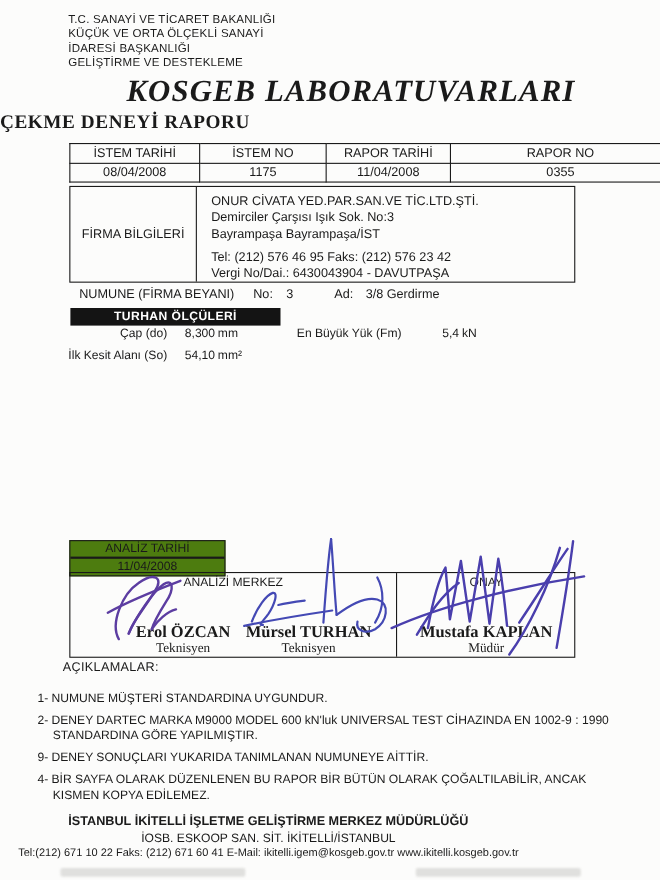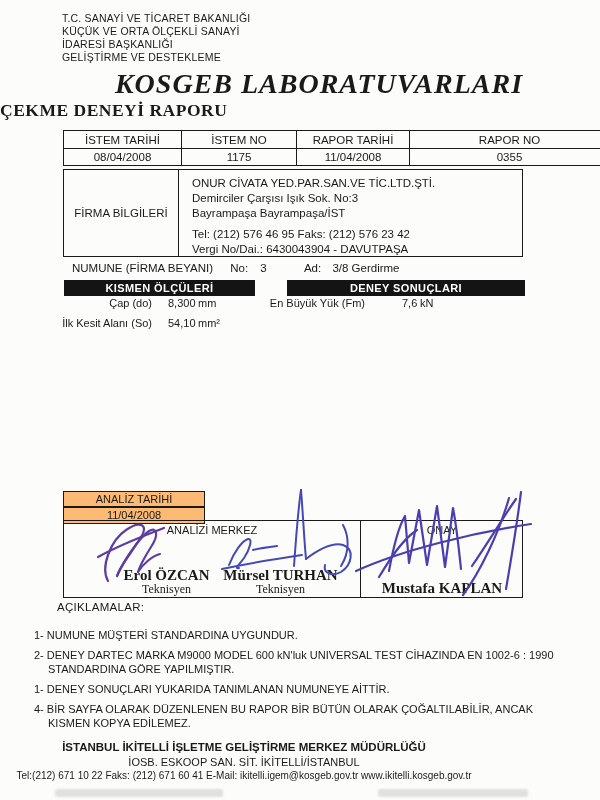--- a/index.html
+++ b/index.html
@@ -45,21 +45,21 @@
   .m-label { text-align:right; }
   .r1 { top:297px; } .r2 { top:317px; }
   .lbl-l { left:40px; width:112px; }
   .val-l { left:168px; }
   .unit-l { left:198px; }
   .lbl-r { left:238px; width:127px; }
   .val-r { left:402px; }
   .unit-r { left:420px; }
   
   .analiz-box { position:absolute; left:63px; top:491px; width:140px; border:1.5px solid #1a1a1a;
-                font-size:11px; text-align:center; background:#fdba74; }
+                font-size:11px; text-align:center; background:#4d7c0f; }
   .analiz-header { border-bottom:2.5px solid #1a1a1a; padding:1px 0; }
   .analiz-value { padding:1px 0 2px 0; }
   
   .sig-box { position:absolute; left:63px; top:520px; width:458px; height:76px; border:1.6px solid #1a1a1a; }
   .sig-cell-label { text-align:center; font-size:11px; margin-top:3px; }
   .sig-left { position:absolute; left:0; top:0; width:296px; height:100%; border-right:1.6px solid #1a1a1a; }
   .sig-right { position:absolute; left:298px; top:0; right:0; height:100%; }
   .sig-person { position:absolute; bottom:1px; text-align:center; font-family:"Liberation Serif", serif; }
   .sig-name { font-weight:bold; font-size:15px; line-height:16px; }
   .sig-title { font-size:12px; line-height:13px; }
@@ -128,35 +128,32 @@
 
   <div class="numune-line">
     <span>NUMUNE (FİRMA BEYANI)</span>
     <span class="no-label">No:</span>
     <span class="no-value">3</span>
     <span class="ad-label">Ad:</span>
     <span class="ad-value">3/8 Gerdirme</span>
   </div>
 
   <div class="bar bar-olculer">
-    <span>KISMEN ÖLÇÜLERİ</span>
-  </div>
-  <div class="bar bar-sonuclar">
-    <span>DENEY SONUÇLARI</span>
+    <span>TURHAN ÖLÇÜLERİ</span>
   </div>
 
   <div class="m m-label r1 lbl-l">Çap (do)</div>
   <div class="m r1 val-l">8,300</div>
   <div class="m r1 unit-l">mm</div>
   <div class="m m-label r2 lbl-l">İlk Kesit Alanı (So)</div>
   <div class="m r2 val-l">54,10</div>
   <div class="m r2 unit-l">mm²</div>
 
   <div class="m m-label r1 lbl-r">En Büyük Yük (Fm)</div>
-  <div class="m r1 val-r">7,6</div>
+  <div class="m r1 val-r">5,4</div>
   <div class="m r1 unit-r">kN</div>
 
   <div class="analiz-box">
     <div class="analiz-header">ANALİZ TARİHİ</div>
     <div class="analiz-value">11/04/2008</div>
   </div>
 
   <div class="sig-box">
     <div class="sig-left">
       <div class="sig-cell-label">ANALİZİ MERKEZ</div>
@@ -166,20 +163,21 @@
       </div>
       <div class="sig-person p2">
         <div class="sig-name">Mürsel TURHAN</div>
         <div class="sig-title">Teknisyen</div>
       </div>
     </div>
     <div class="sig-right">
       <div class="sig-cell-label">ONAY</div>
       <div class="sig-person p3">
         <div class="sig-name">Mustafa KAPLAN</div>
+        <div class="sig-title">Müdür</div>
       </div>
     </div>
   </div>
 
   <svg class="signatures" viewBox="0 0 600 122">
 
     <g stroke="#5c3da1" stroke-width="2.2">
       <path d="M108,103 C100,89 111,62 126,52 C140,42 149,47 141,59 C133,73 121,86 117,98"></path>
       <path d="M117,98 C124,82 139,60 149,53 C157,48 159,57 151,69 C146,77 140,87 138,94"></path>
       <path d="M138,94 C143,86 152,78 160,76"></path>
@@ -202,22 +200,22 @@
       <path d="M356,93 C402,72 472,55 531,46"></path>
       <path d="M509,20 C499,55 480,94 463,117"></path>
       <path d="M472,88 C491,60 506,35 516,21"></path>
       <path d="M521,14 C517,46 511,82 506,111"></path>
     </g>
   </svg>
 
   <div class="acik-heading">AÇIKLAMALAR:</div>
   <div class="acik-items">
     <div class="acik-item">1- NUMUNE MÜŞTERİ STANDARDINA UYGUNDUR.</div>
-    <div class="acik-item">2- DENEY DARTEC MARKA M9000 MODEL 600 kN'luk UNIVERSAL TEST CİHAZINDA EN 1002-6 : 1990 STANDARDINA GÖRE YAPILMIŞTIR.</div>
-    <div class="acik-item">1- DENEY SONUÇLARI YUKARIDA TANIMLANAN NUMUNEYE AİTTİR.</div>
+    <div class="acik-item">2- DENEY DARTEC MARKA M9000 MODEL 600 kN'luk UNIVERSAL TEST CİHAZINDA EN 1002-9 : 1990 STANDARDINA GÖRE YAPILMIŞTIR.</div>
+    <div class="acik-item">9- DENEY SONUÇLARI YUKARIDA TANIMLANAN NUMUNEYE AİTTİR.</div>
     <div class="acik-item">4- BİR SAYFA OLARAK DÜZENLENEN BU RAPOR BİR BÜTÜN OLARAK ÇOĞALTILABİLİR, ANCAK KISMEN KOPYA EDİLEMEZ.</div>
   </div>
 
   <div class="footer-line footer1">İSTANBUL İKİTELLİ İŞLETME GELİŞTİRME MERKEZ  MÜDÜRLÜĞÜ</div>
   <div class="footer-line footer2">İOSB. ESKOOP SAN. SİT. İKİTELLİ/İSTANBUL</div>
   <div class="footer-line footer3">Tel:(212) 671 10 22  Faks: (212) 671 60 41   E-Mail:  ikitelli.igem@kosgeb.gov.tr       www.ikitelli.kosgeb.gov.tr</div>
 
   <div class="smudge smudge1"></div>
   <div class="smudge smudge2"></div>
 

